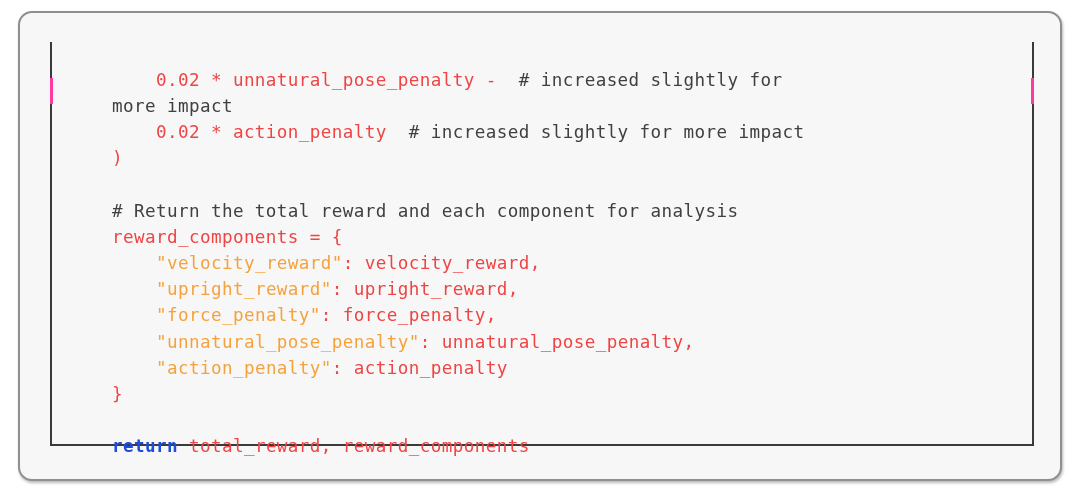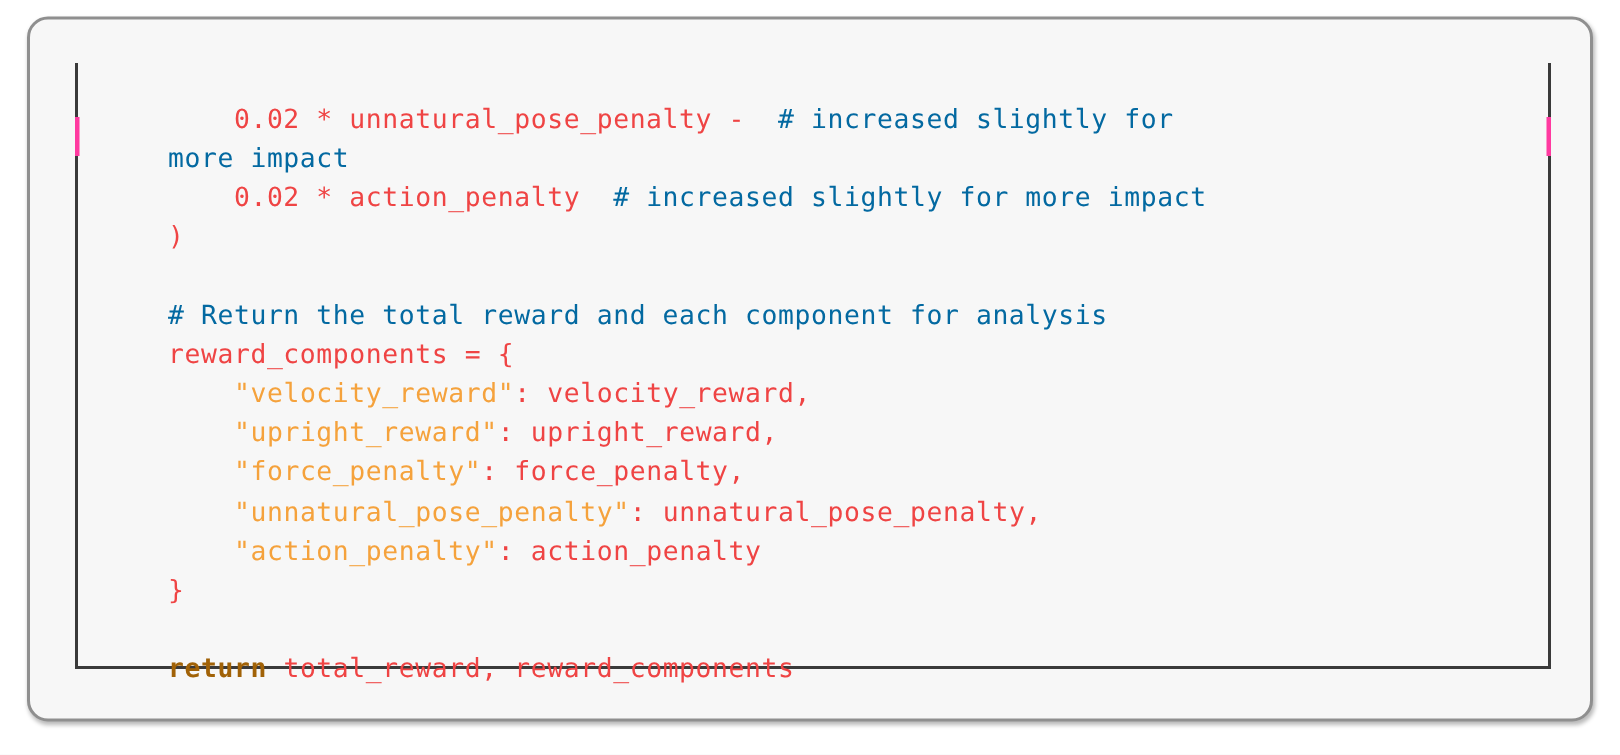--- a/index.html
+++ b/index.html
@@ -62,23 +62,23 @@
     font-family: "DejaVu Sans Mono", monospace;
     font-size: 17.6px;
     line-height: 26.2px;
     letter-spacing: 0.4px;
     white-space: pre;
     color: #2b2b2b;
   }
   .code .line { min-height: 26.2px; }
 
   .tok-plain   { color: #ef4444; }
-  .tok-comment { color: #0369a1; }
+  .tok-comment { color: #404040; }
   .tok-string  { color: #f5a23c; }
-  .tok-keyword { color: #a16207; font-weight: 700; }
+  .tok-keyword { color: #1d4ed8; font-weight: 700; }
 </style>
 </head>
 <body>
 
 <div class="card">
 
   <div class="code-frame">
 
     <span class="wrap-marker left"></span>
     <span class="wrap-marker right"></span>

